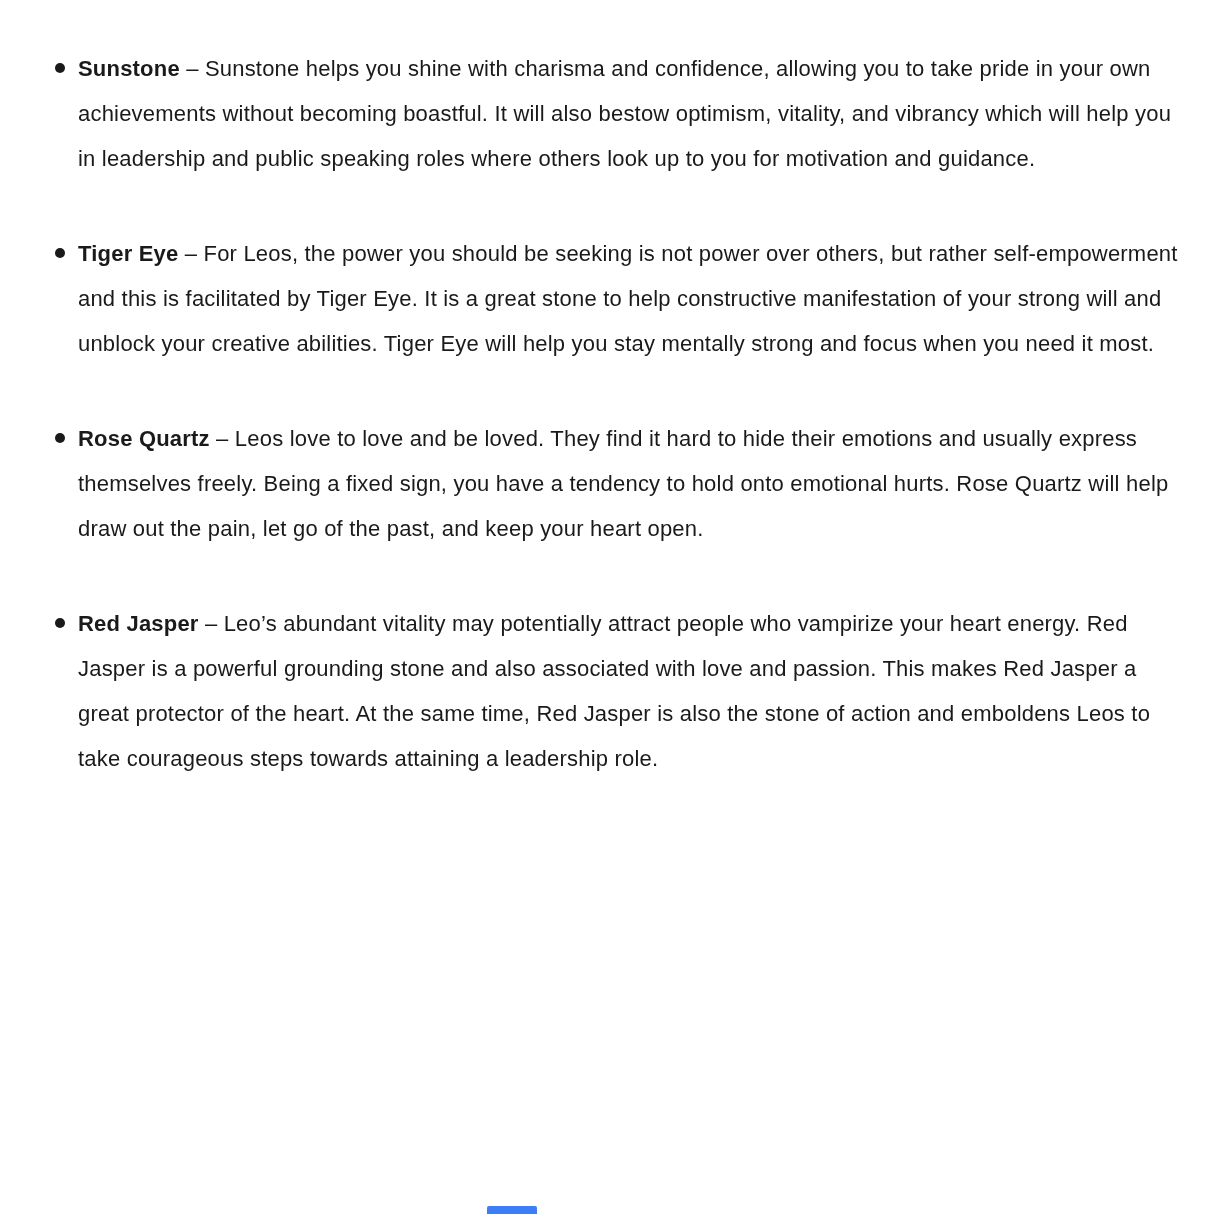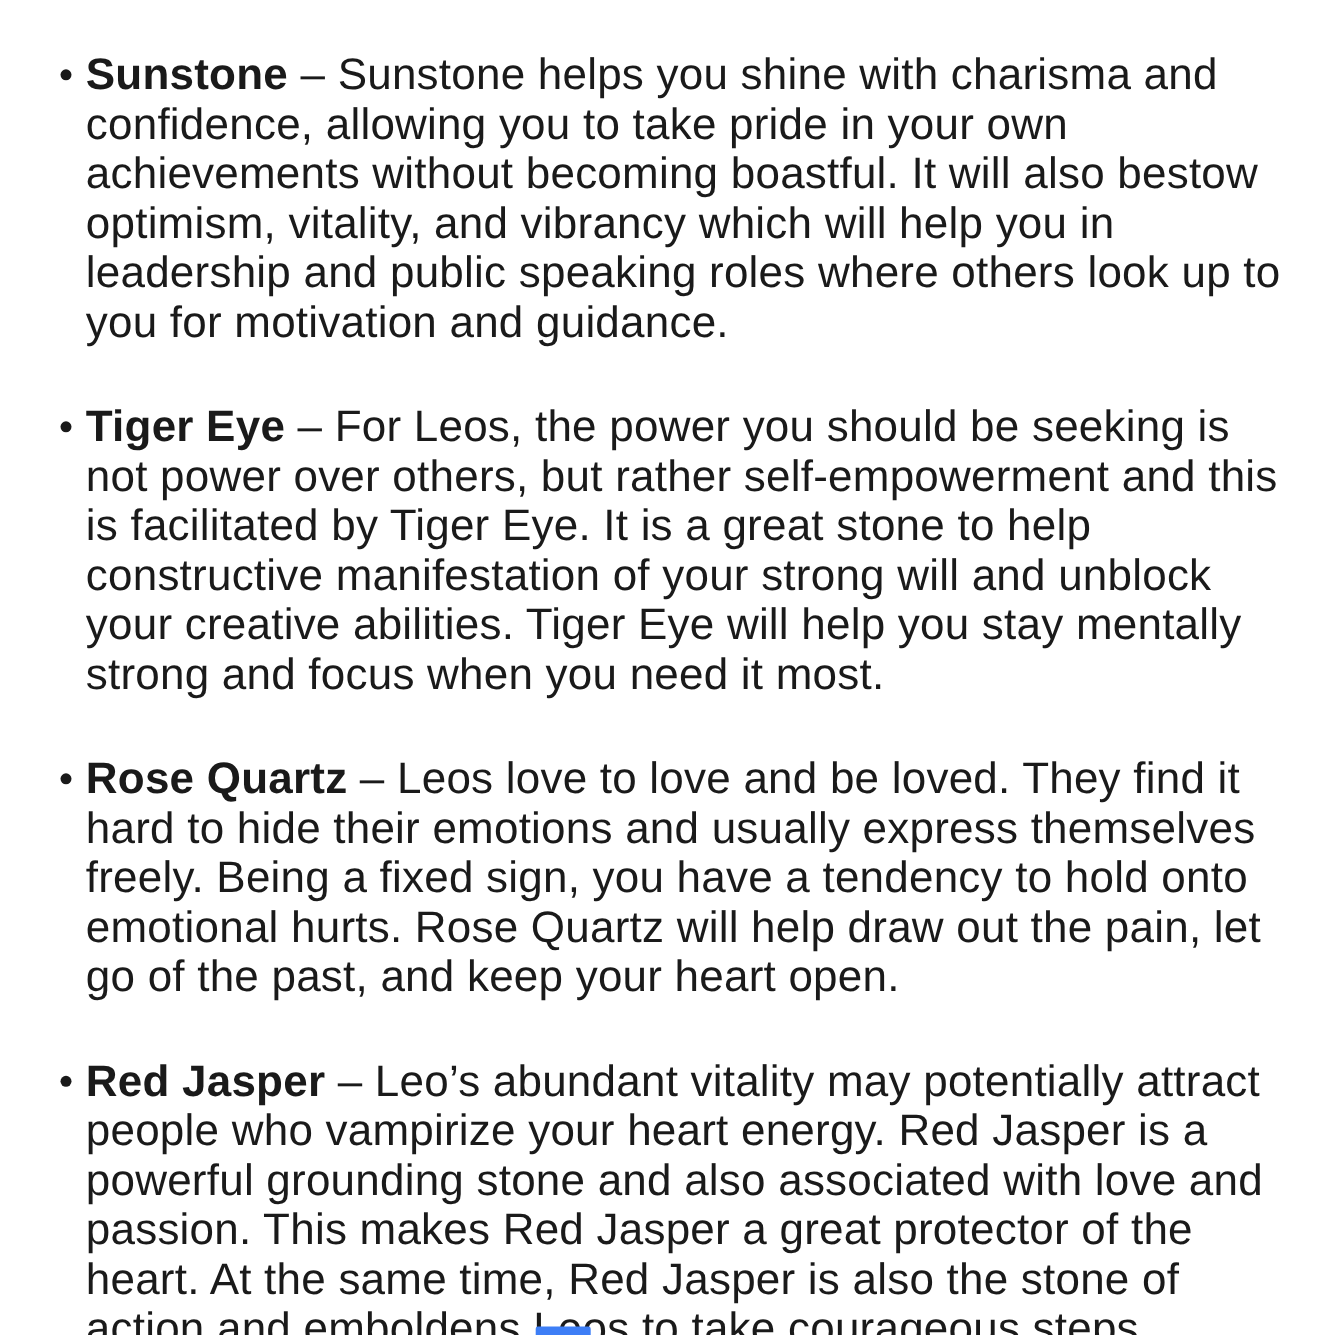--- a/index.html
+++ b/index.html
@@ -20,21 +20,21 @@
     top: 46px;
     left: 0;
     width: 1214px;
     box-sizing: border-box;
     margin: 0;
     padding: 0 34px 0 78px;
     list-style: none;
   }
   .stone-item {
     position: relative;
-    font-size: 40px;
+    font-size: 22px;
     line-height: 45px;
     letter-spacing: 0.2px;
     margin: 0 0 50px 0;
   }
   .bullet-dot {
     position: absolute;
     left: -23px;
     top: 17px;
     width: 10px;
     height: 10px;

